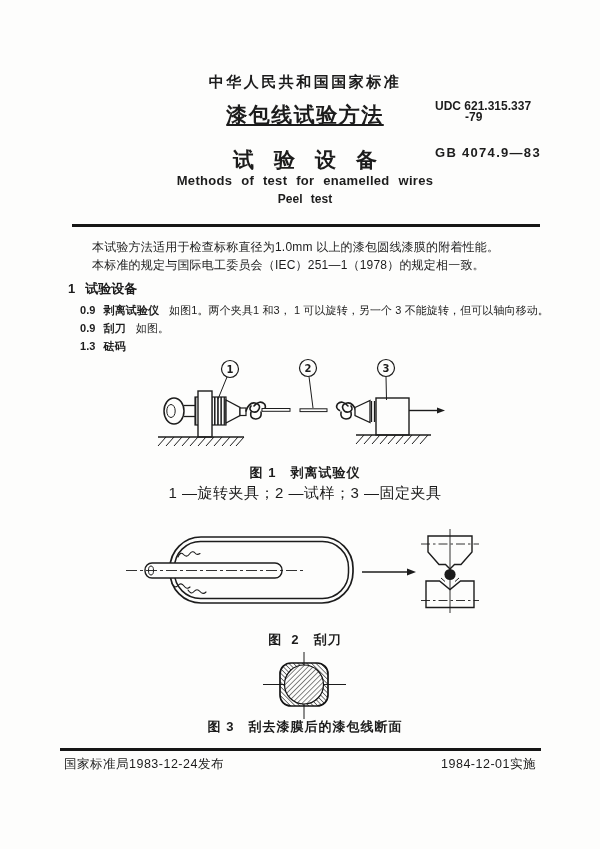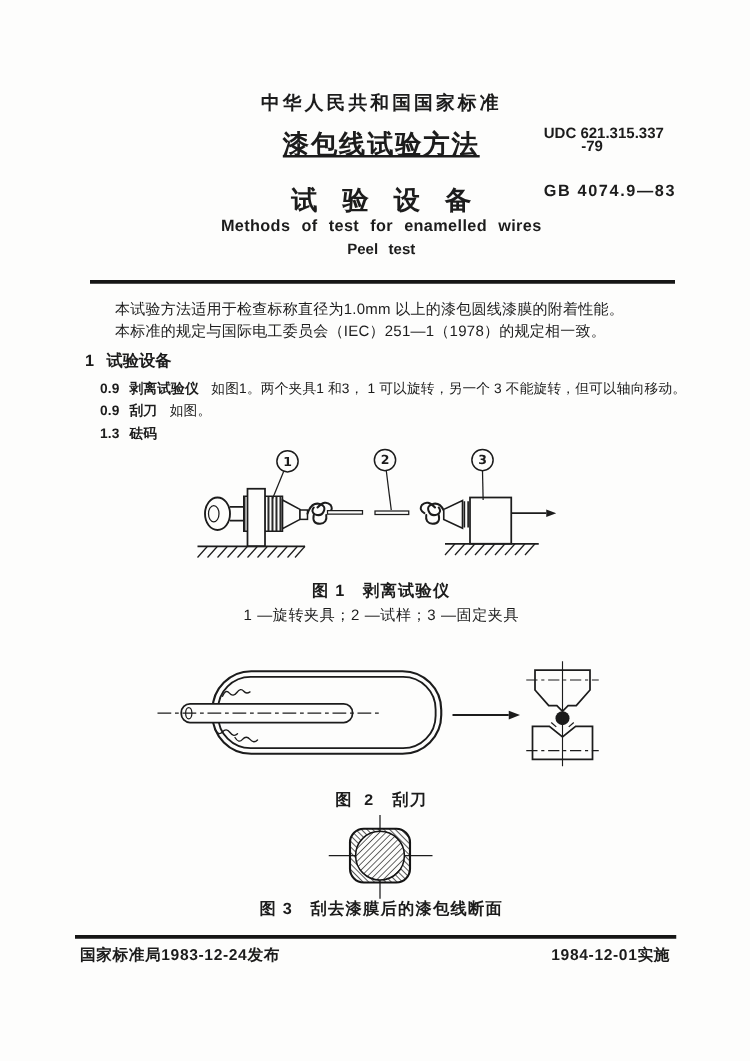--- a/index.html
+++ b/index.html
@@ -30,25 +30,25 @@
   .sec-h .gap{display:inline-block;width:10px;}
   .clause{left:80px;width:470px;font-size:11px;letter-spacing:0.1px;white-space:nowrap;}
   .clause .no{font-weight:700;}
   .clause .term{font-weight:700;margin-left:8px;}
   .clause .txt{margin-left:10px;}
   .c11{top:303px;}
   .c12{top:321px;}
   .c13{top:339px;}
   .figcap{left:55px;width:500px;text-align:center;font-size:13px;font-weight:700;letter-spacing:1px;}
   .cap1{top:464px;}
-  .leg1{top:484px;font-size:12px;font-weight:400;letter-spacing:0.5px;}
+  .leg1{top:484px;font-size:15px;font-weight:400;letter-spacing:0.5px;}
   .cap2{top:631px;font-family:Liberation Mono, monospace;}
   .cap3{top:718px;}
   .rule-bot{left:60px;top:748px;width:481px;height:2.5px;background:#161616;}
-  .footer-row{left:64px;top:756px;width:472px;display:flex;justify-content:space-between;font-size:12.5px;font-weight:700;letter-spacing:0.5px;}
+  .footer-row{left:64px;top:756px;width:472px;display:flex;justify-content:space-between;font-size:12.5px;font-weight:400;letter-spacing:0.5px;}
   svg{display:block;}
   svg text{font-family:"DejaVu Sans","Liberation Sans",sans-serif;fill:#1c1c1c;font-weight:700;}
   .ln{stroke:#1c1c1c;fill:none;}
 </style>
 </head>
 <body>
 
 <div class="abs ctr doc-header">中华人民共和国国家标准</div>
 <div class="abs ctr title-cn">漆包线试验方法</div>
 <div class="abs ctr subtitle-cn">试验设备</div>

